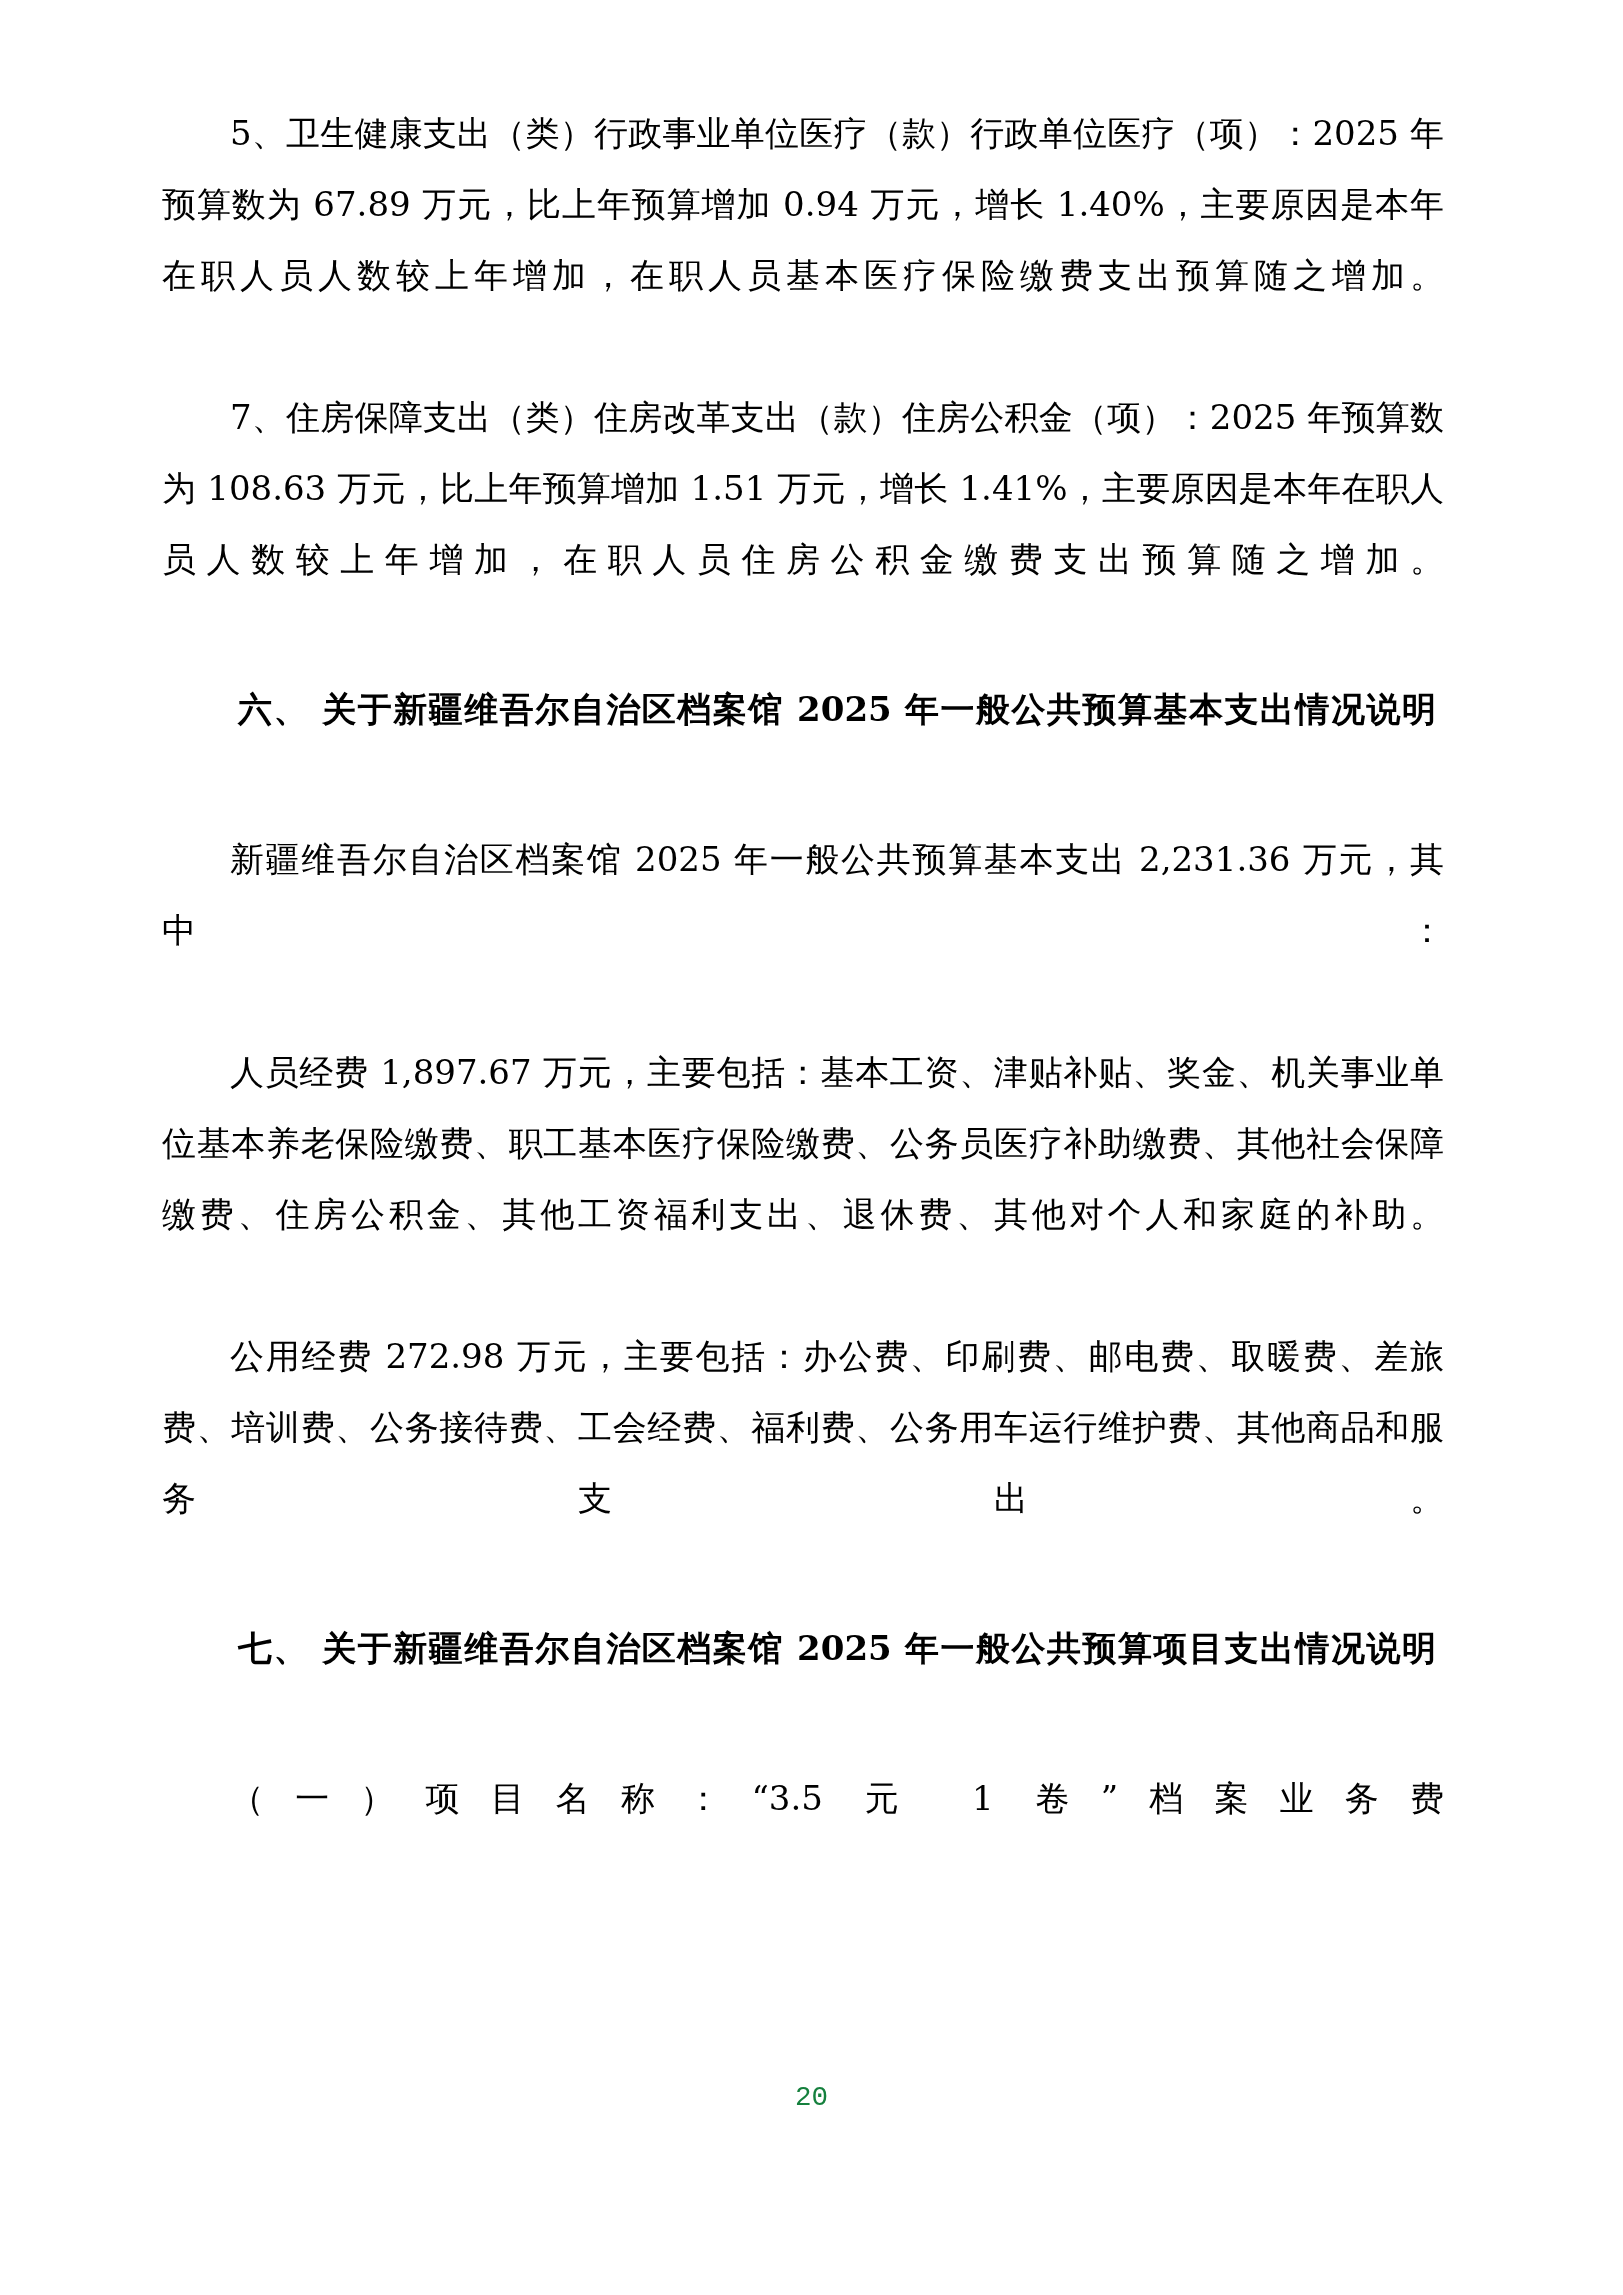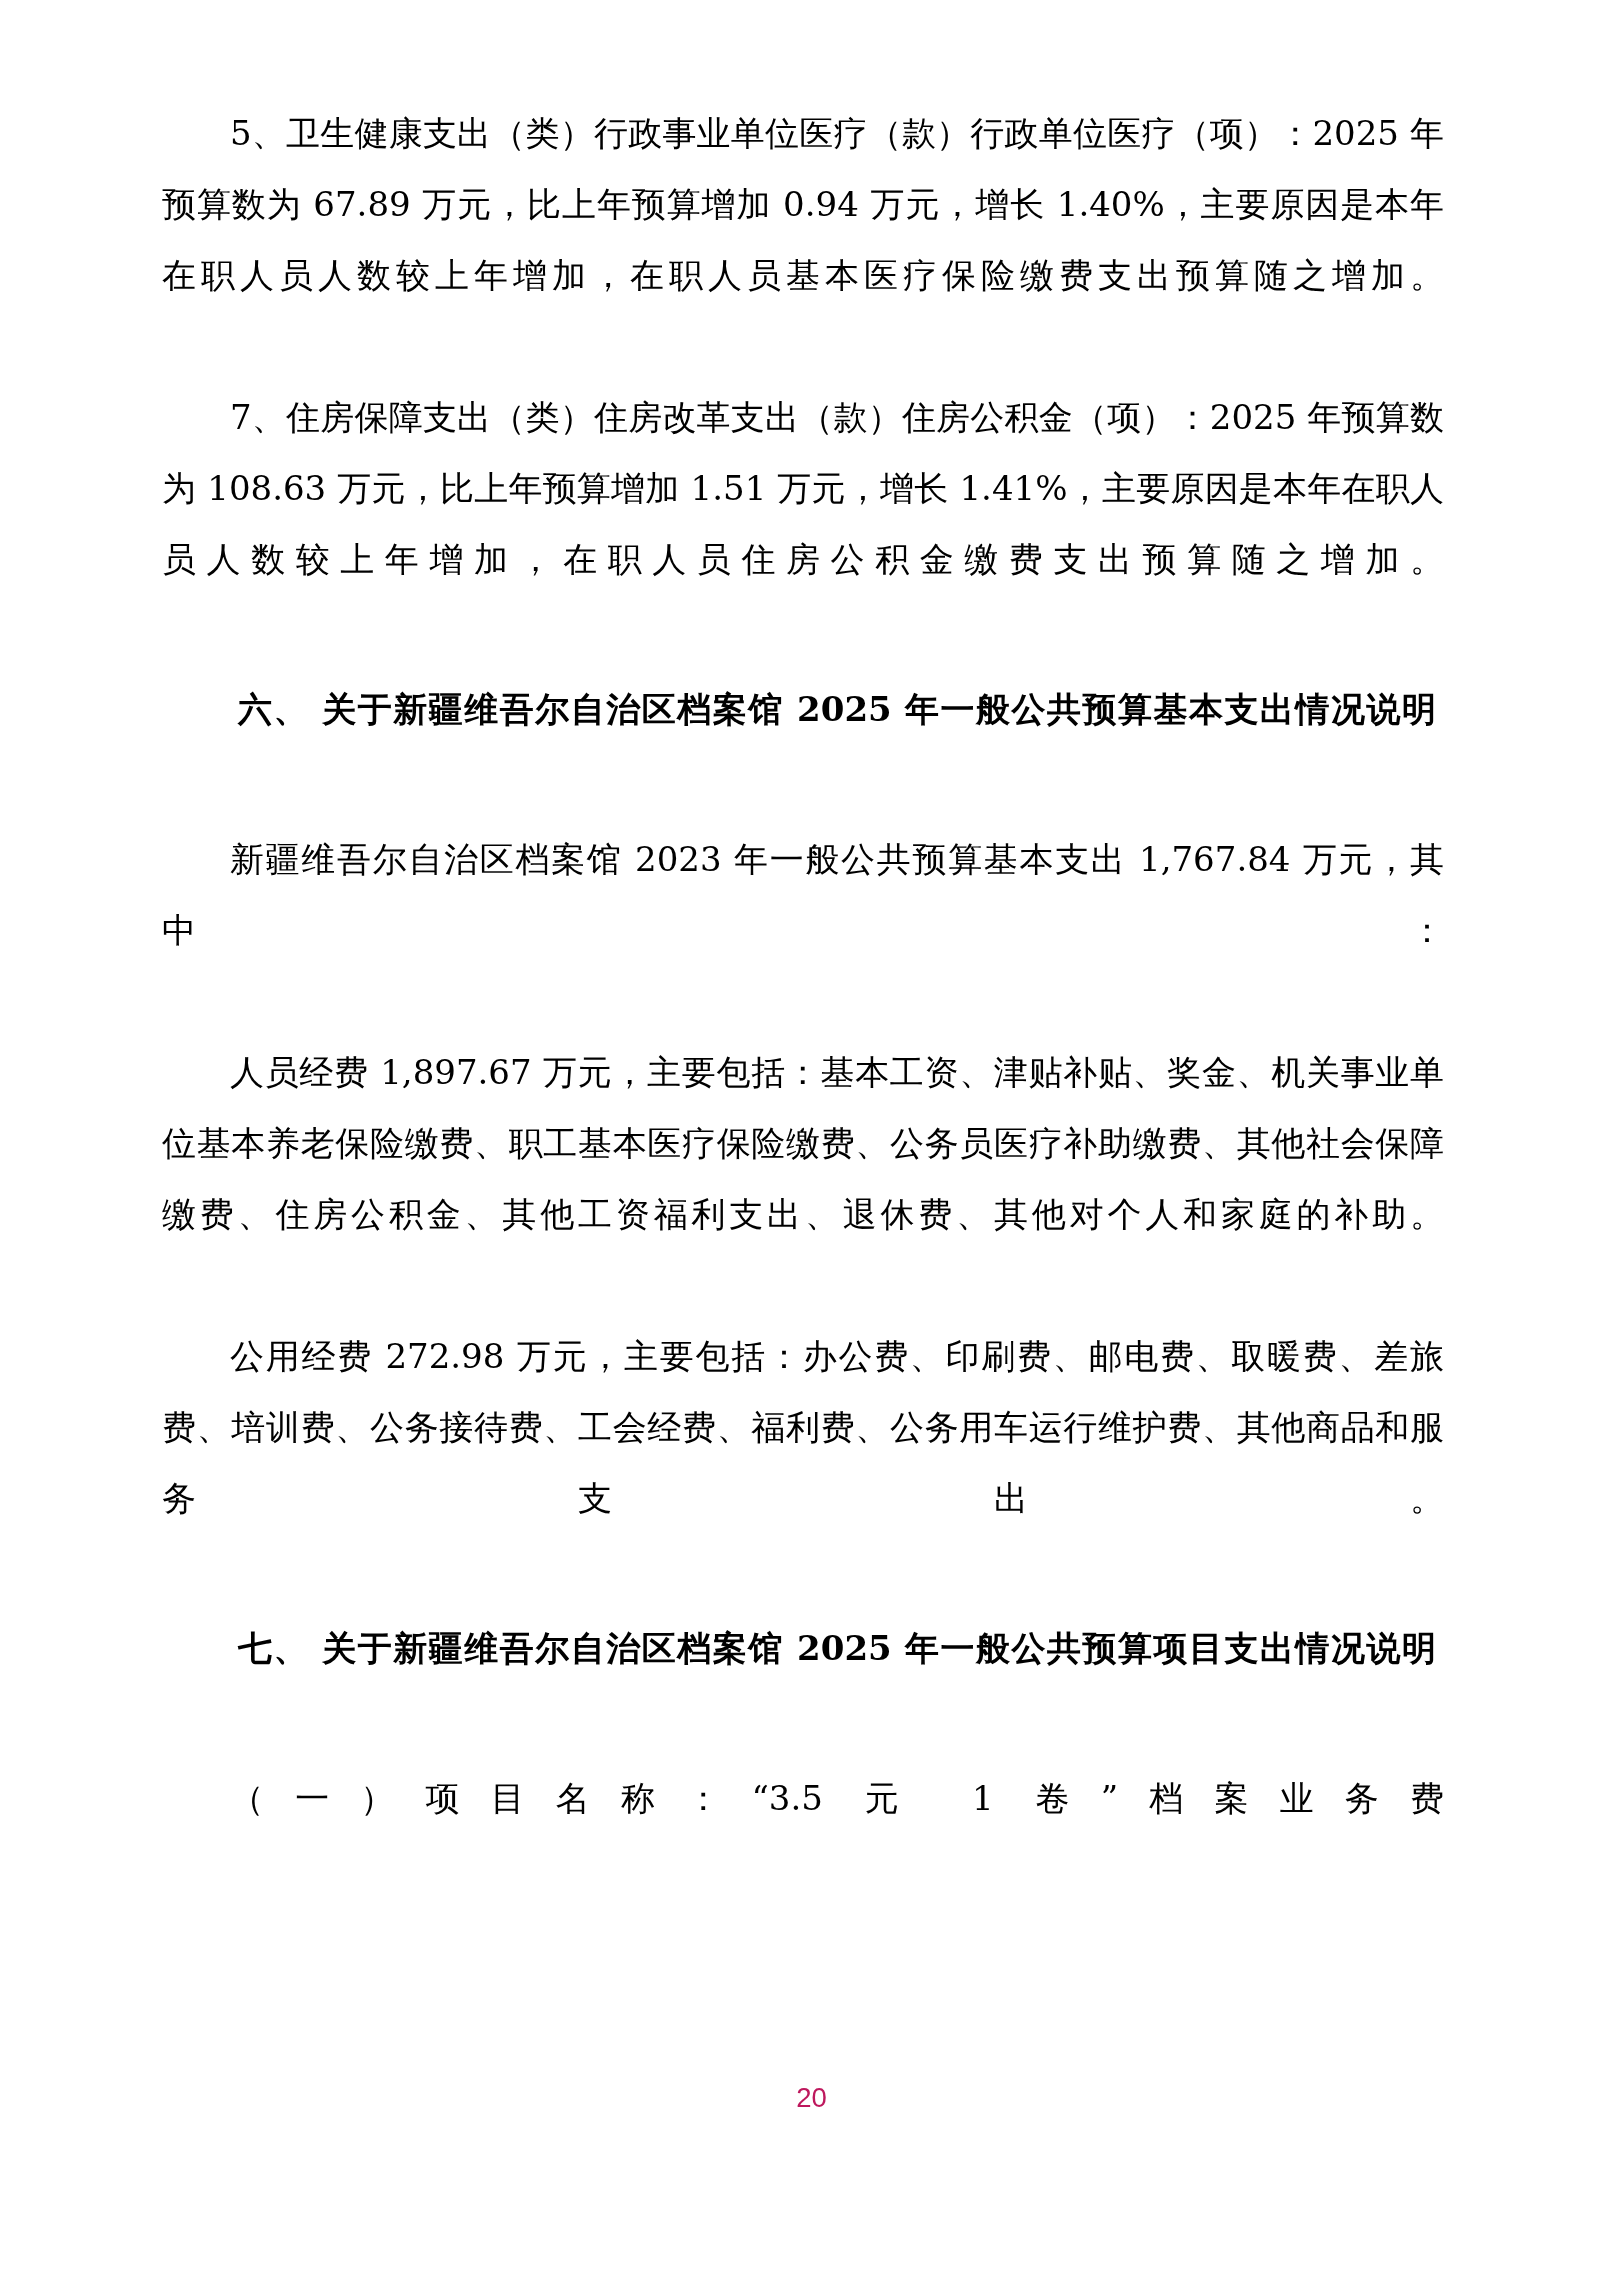--- a/index.html
+++ b/index.html
@@ -69,39 +69,39 @@
   }
 
   .page-number {
     position: absolute;
     left: 0;
     top: 2081px;
     width: 1623px;
     text-align: center;
     font-size: 27.5px;
     line-height: 33px;
-    font-family: Liberation Sans, sans-serif;
-    color: #be185d;
+    font-family: Liberation Mono, monospace;
+    color: #15803d;
   }
 </style>
 </head>
 <body>
 
 <div class="page">
 
   <div class="content">
 
     <p class="para">5、卫生健康支出（类）行政事业单位医疗（款）行政单位医疗（项）：2025 年预算数为 67.89 万元，比上年预算增加 0.94 万元，增长 1.40%，主要原因是本年在职人员人数较上年增加，在职人员基本医疗保险缴费支出预算随之增加。</p>
 
 
     <p class="para">7、住房保障支出（类）住房改革支出（款）住房公积金（项）：2025 年预算数为 108.63 万元，比上年预算增加 1.51 万元，增长 1.41%，主要原因是本年在职人员人数较上年增加，在职人员住房公积金缴费支出预算随之增加。</p>
 
     <p class="heading">六、 关于新疆维吾尔自治区档案馆 2025 年一般公共预算基本支出情况说明</p>
 
-    <p class="para">新疆维吾尔自治区档案馆 2023 年一般公共预算基本支出 1,767.84 万元，其中：</p>
+    <p class="para">新疆维吾尔自治区档案馆 2025 年一般公共预算基本支出 2,231.36 万元，其中：</p>
 
     <p class="para">人员经费 1,897.67 万元，主要包括：基本工资、津贴补贴、奖金、机关事业单位基本养老保险缴费、职工基本医疗保险缴费、公务员医疗补助缴费、其他社会保障缴费、住房公积金、其他工资福利支出、退休费、其他对个人和家庭的补助。</p>
 
     <p class="para">公用经费 272.98 万元，主要包括：办公费、印刷费、邮电费、取暖费、差旅费、培训费、公务接待费、工会经费、福利费、公务用车运行维护费、其他商品和服务支出。</p>
 
     <p class="heading">七、 关于新疆维吾尔自治区档案馆 2025 年一般公共预算项目支出情况说明</p>
 
     <p class="para">（一）项目名称：“3.5 元 1 卷”档案业务费</p>
 
   </div>

